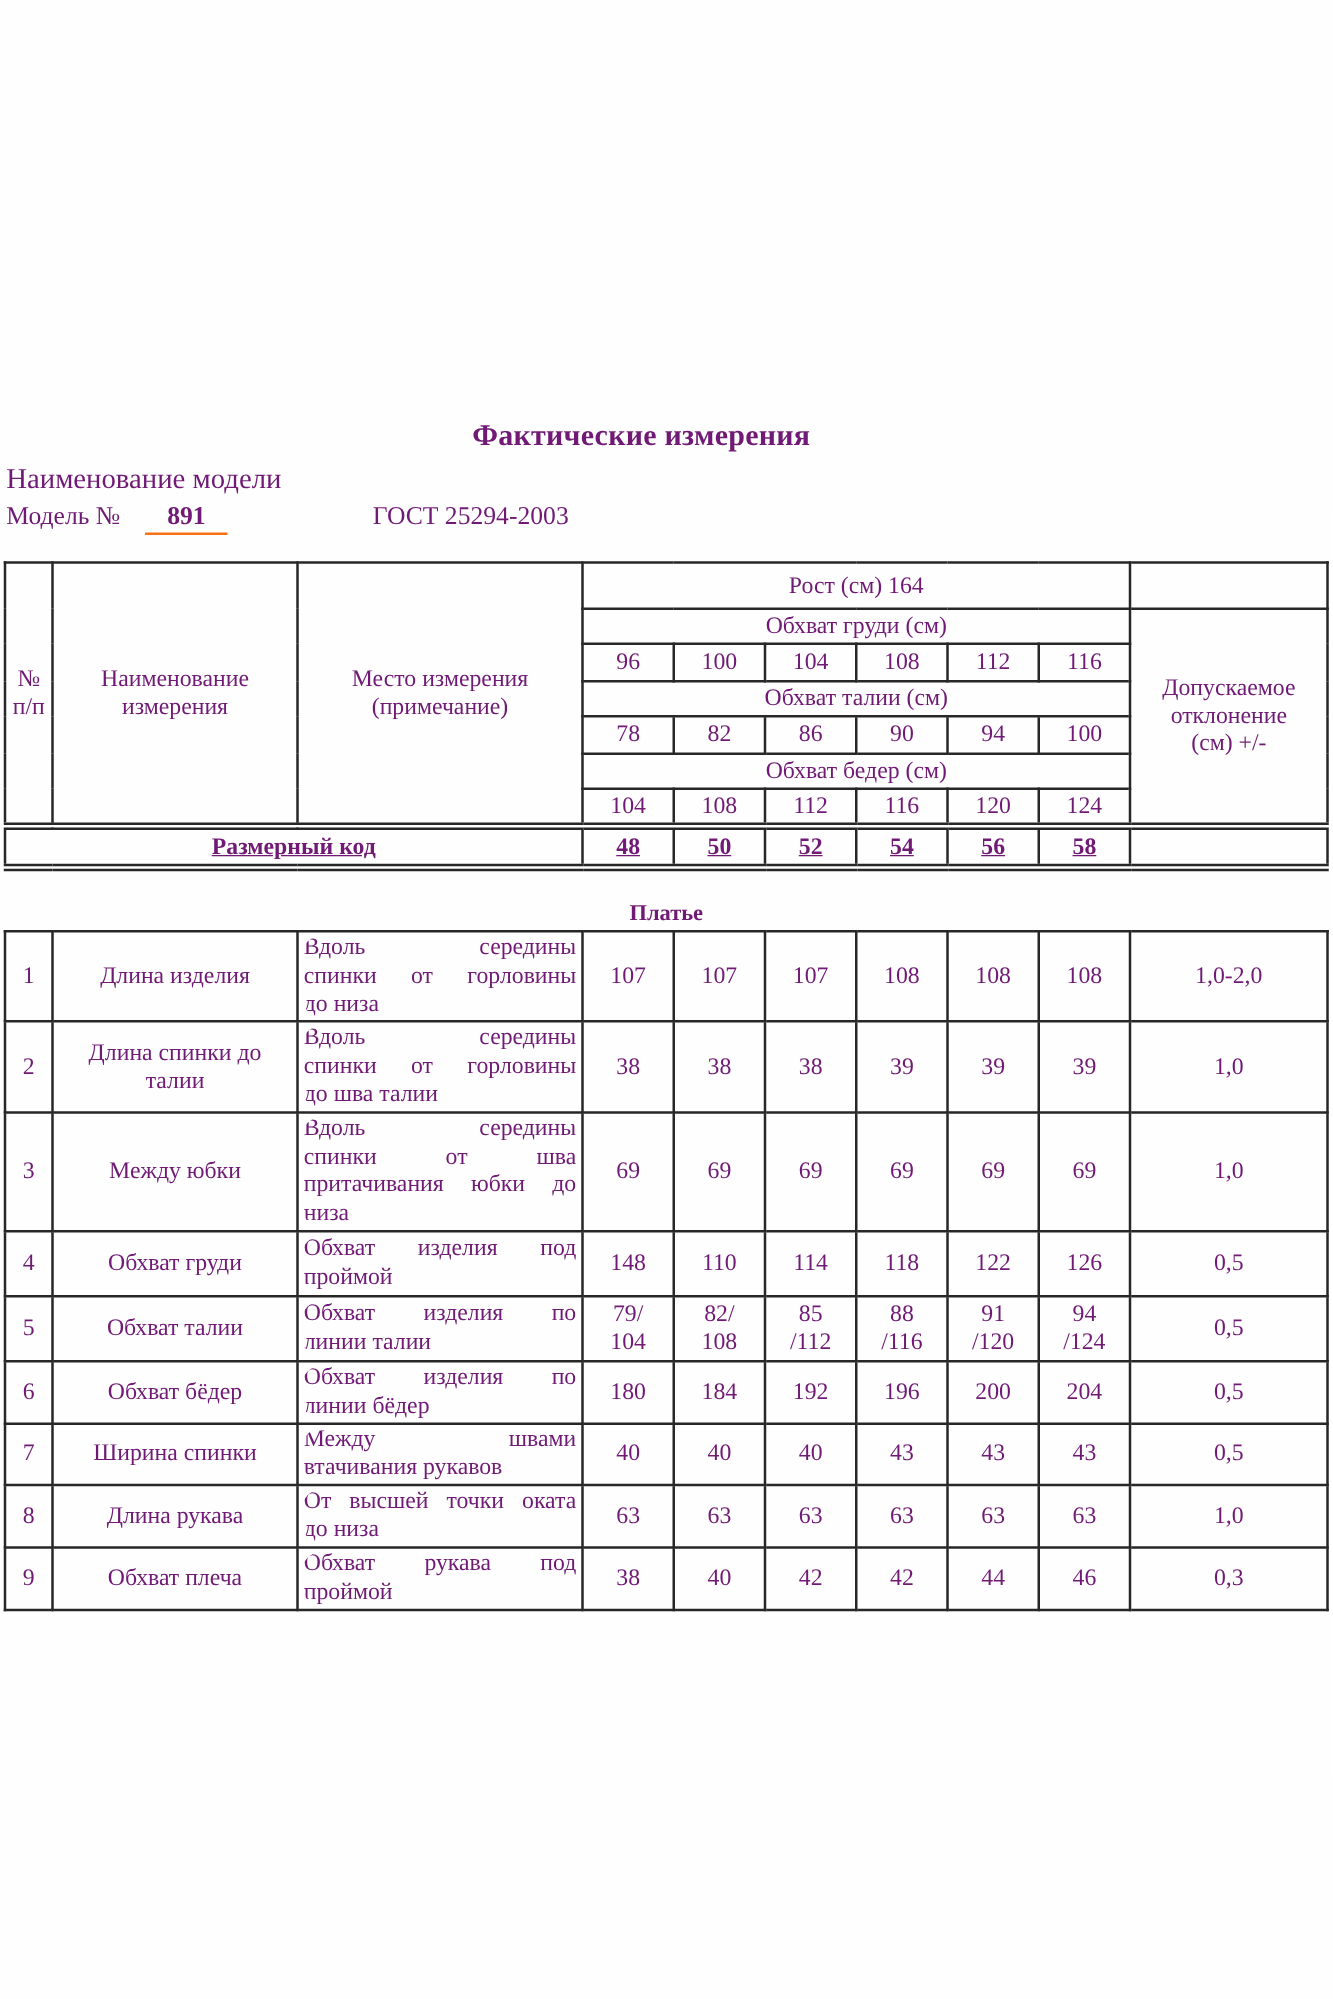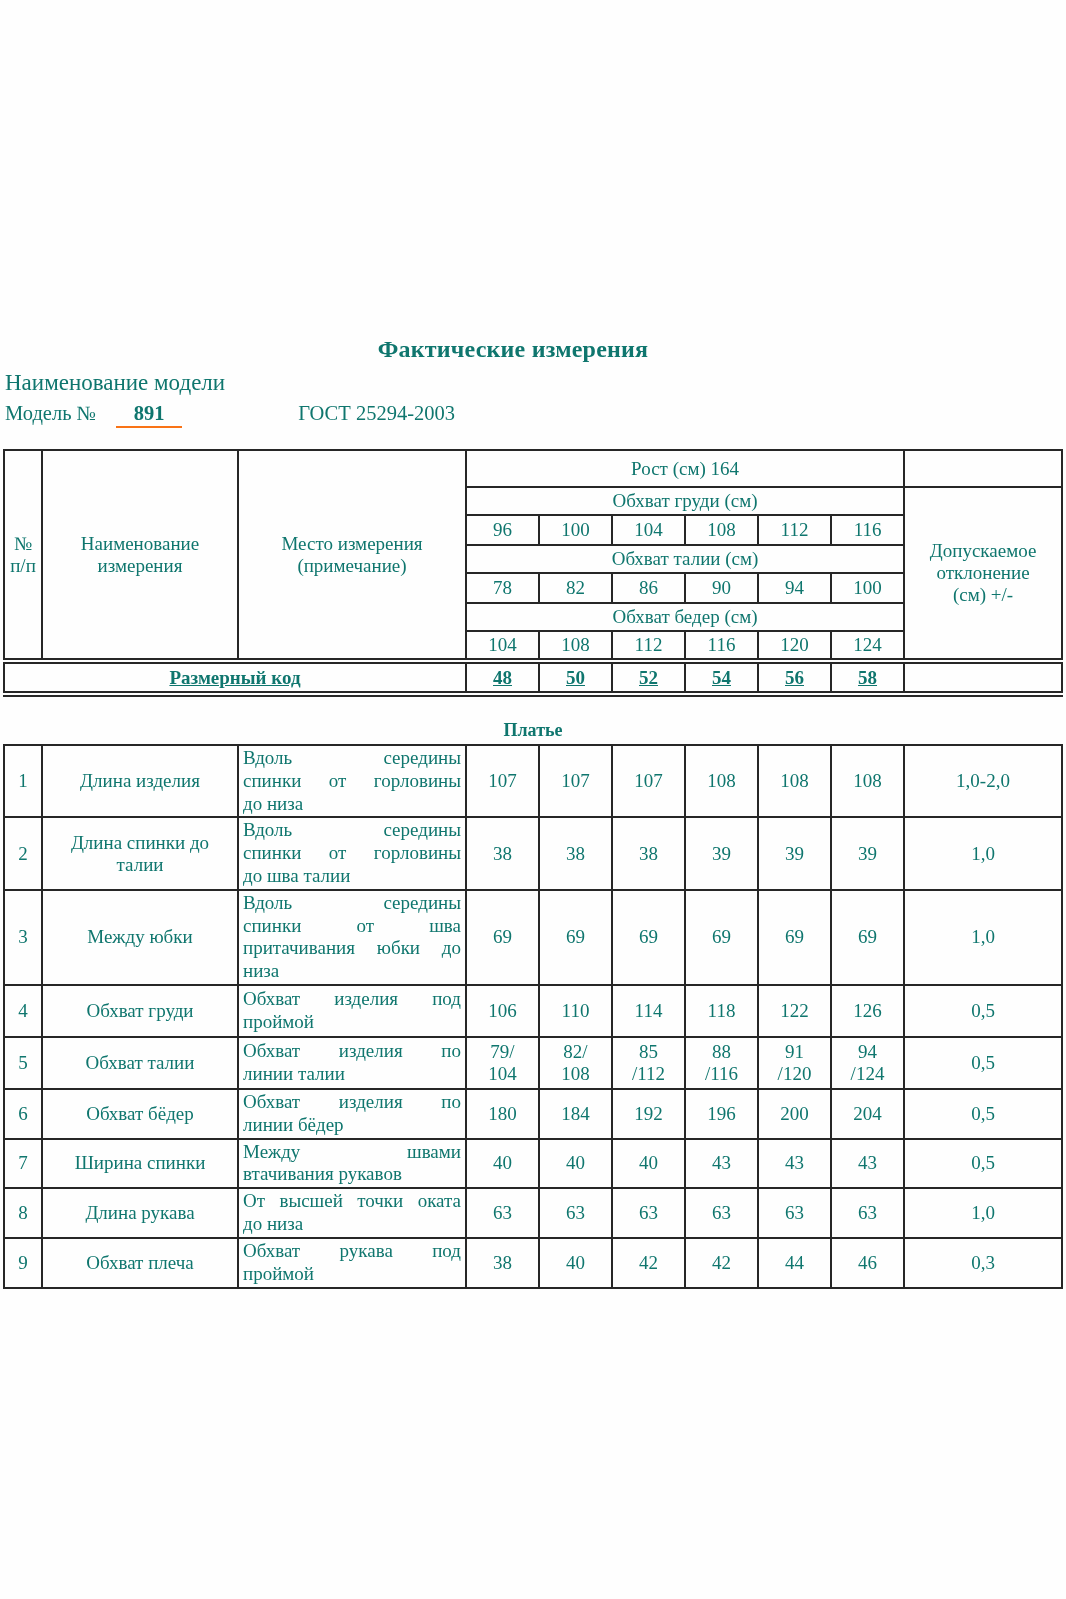--- a/index.html
+++ b/index.html
@@ -5,21 +5,21 @@
   html, body {
     margin: 0;
     padding: 0;
     background: #ffffff;
   }
   .page {
     position: relative;
     width: 1066px;
     height: 1599px;
     background: #fefefe;
-    color: #0f766e;
+    color: #701a75;
     font-family: "Liberation Serif", "DejaVu Serif", serif;
     overflow: hidden;
     box-sizing: border-box;
     padding: 336px 3px 0 3px;
   }
   .doc-title {
     margin: 0 0 7px 0;
     text-align: center;
     font-size: 24px;
     font-weight: bold;
@@ -88,20 +88,21 @@
     text-align: left;
     padding-left: 12px;
     padding-right: 6px;
     font-size: 20px;
   }
   td.c-place {
     font-size: 16px;
     line-height: 1.2;
     padding: 3px 9px 3px 10px;
     vertical-align: middle;
+    border-radius: 23px;
   }
   td.c-place div {
     text-align: justify;
     text-align-last: justify;
   }
   td.c-place div:last-child {
     text-align-last: left;
   }
   td.c-val { font-size: 20px; white-space: pre-line; line-height: 1.15; }
   td.c-tol { font-size: 20px; }
@@ -260,21 +261,21 @@
         <td class="c-val">69</td>
         <td class="c-tol">1,0</td>
       </tr>
       <tr style="height:52px">
         <td class="c-num">4</td>
         <td class="c-name">Обхват груди</td>
         <td class="c-place jlines">
             <div>Обхват изделия под</div>
             <div>проймой</div>
           </td>
-        <td class="c-val">106</td>
+        <td class="c-val">148</td>
         <td class="c-val">110</td>
         <td class="c-val">114</td>
         <td class="c-val">118</td>
         <td class="c-val">122</td>
         <td class="c-val">126</td>
         <td class="c-tol">0,5</td>
       </tr>
       <tr style="height:52px">
         <td class="c-num">5</td>
         <td class="c-name">Обхват талии</td>

